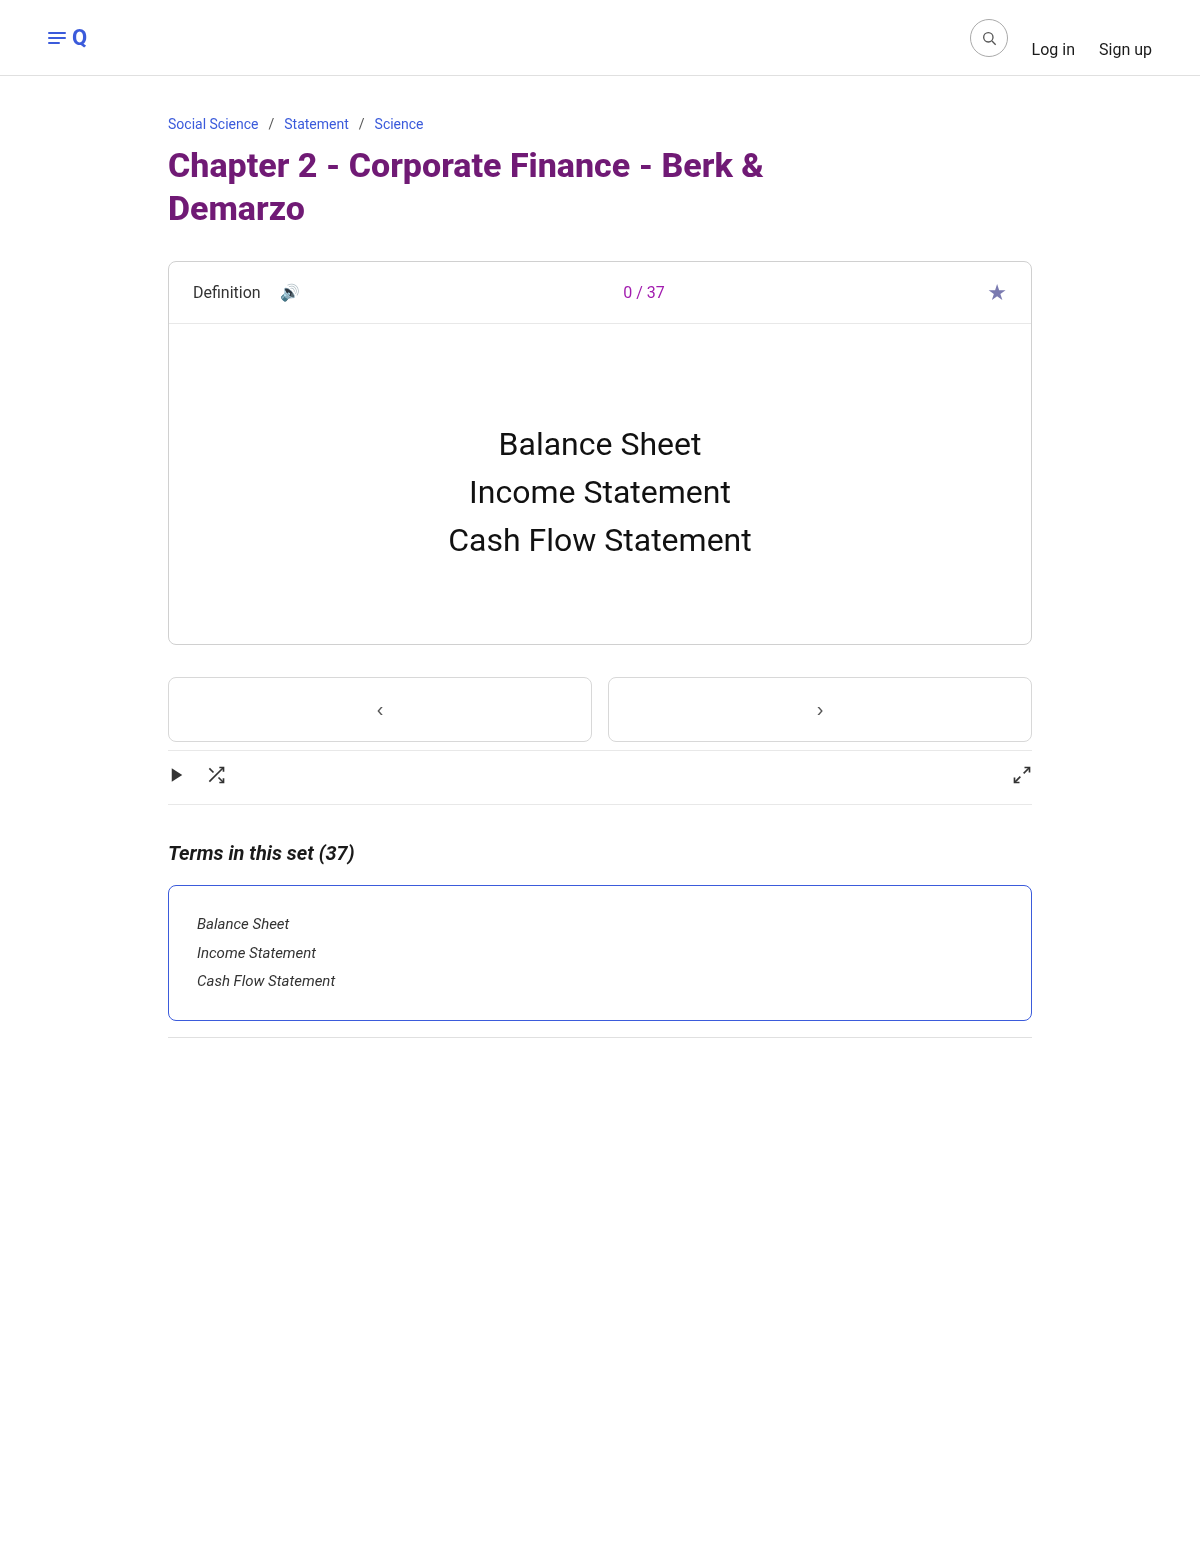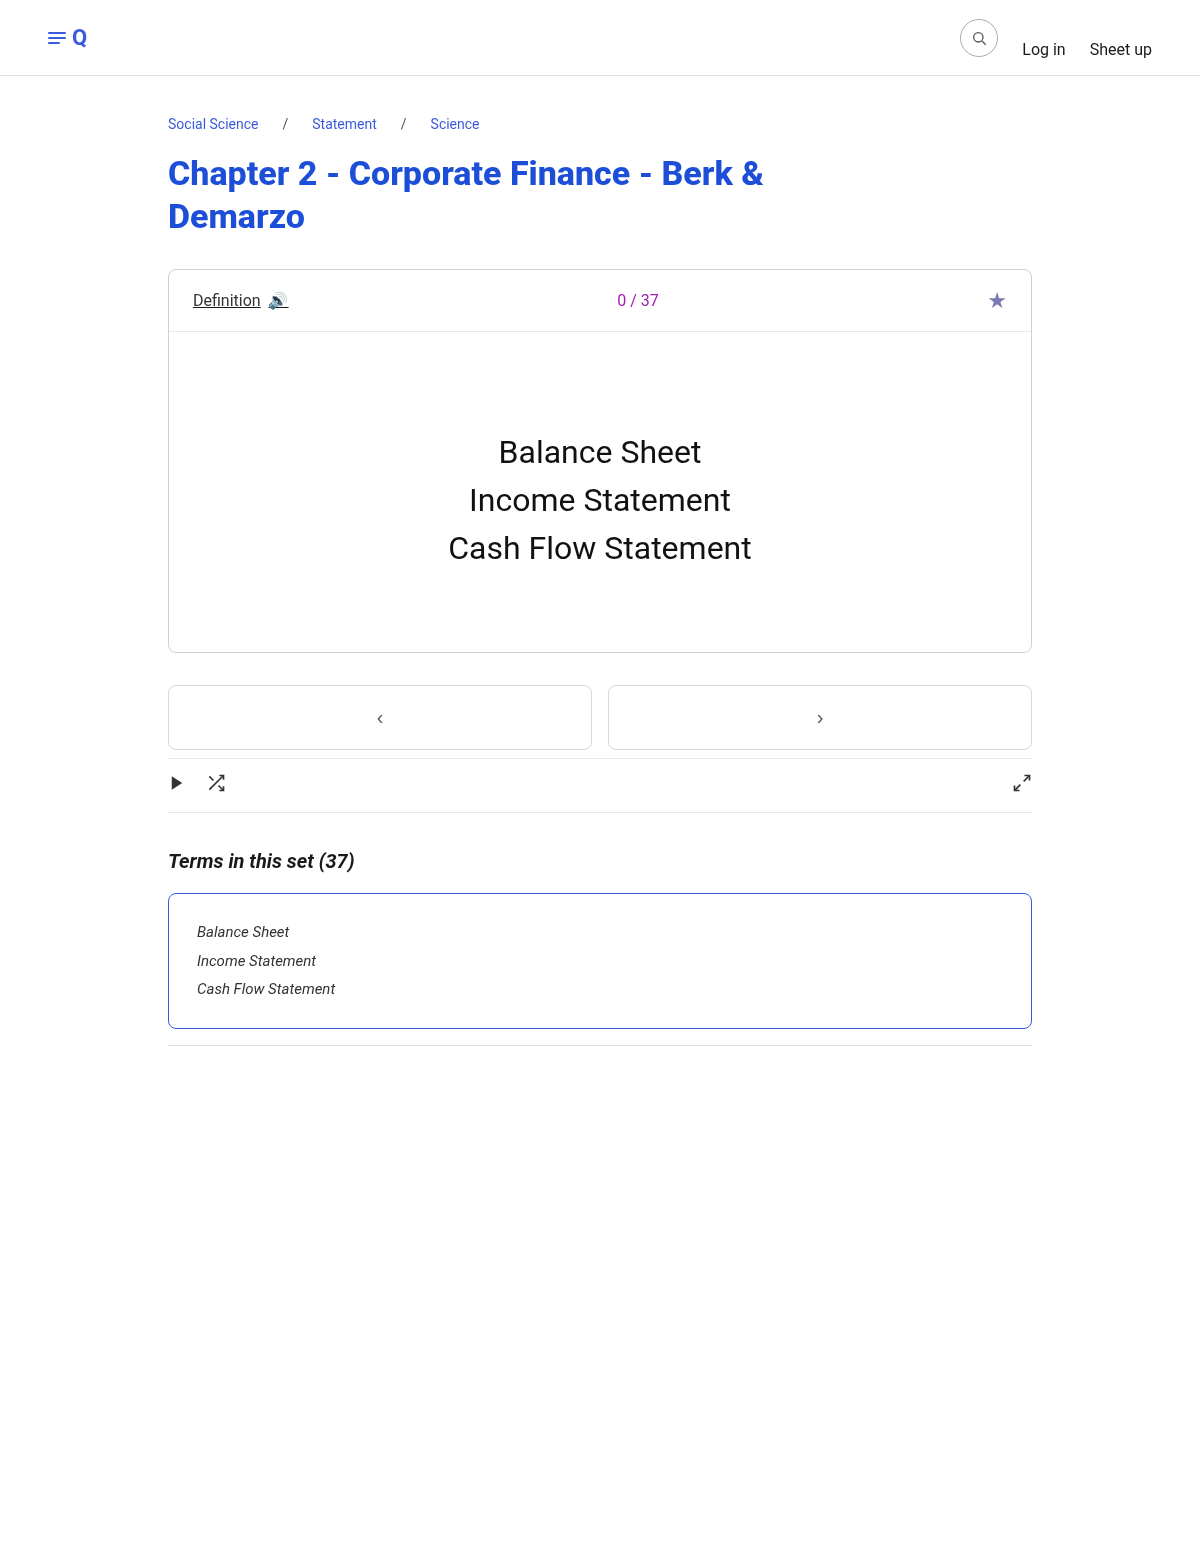--- a/index.html
+++ b/index.html
@@ -93,41 +93,41 @@
     
     .container {
       max-width: 960px;
       margin: 0 auto;
       padding: 0 48px;
     }
 
     .breadcrumb {
       display: flex;
       align-items: center;
-      gap: 24px;
+      gap: 10px;
       margin-top: 40px;
       font-size: 14px;
     }
 
     .breadcrumb-item {
       color: #3b5bdb;
       cursor: pointer;
       text-decoration: none;
     }
 
     .breadcrumb-separator {
       color: #555;
     }
 
     
     .page-title {
       font-size: 34px;
       font-weight: 800;
-      color: #1d4ed8;
-      margin-top: 20px;
+      color: #701a75;
+      margin-top: 12px;
       line-height: 1.25;
       max-width: 700px;
     }
 
     
     .flashcard-area {
       margin-top: 32px;
       border: 1.5px solid #d0d0d0;
       border-radius: 8px;
       padding: 0;
@@ -138,22 +138,21 @@
       display: flex;
       align-items: center;
       justify-content: space-between;
       padding: 18px 24px;
       border-bottom: 1px solid #e8e8e8;
     }
 
     .flashcard-type {
       display: flex;
       align-items: flex-end;
-      gap: 8px;
-      text-decoration: underline;
+      gap: 20px;
     }
 
     .definition-label {
       font-size: 16px;
       color: #333;
     }
 
     .sound-icon {
       color: #555;
       cursor: pointer;
@@ -314,21 +313,21 @@
     <span class="logo-q">Q</span>
   </div>
   <nav class="header-nav">
     <button class="search-circle">
       <svg viewBox="0 0 24 24">
         <circle cx="11" cy="11" r="7"></circle>
         <line x1="16.5" y1="16.5" x2="22" y2="22"></line>
       </svg>
     </button>
     <a class="nav-link">Log in</a>
-    <a class="nav-link">Sheet up</a>
+    <a class="nav-link">Sign up</a>
   </nav>
 </header>
 
 <main class="container">
 
   <nav class="breadcrumb">
     <a class="breadcrumb-item">Social Science</a>
     <span class="breadcrumb-separator">/</span>
     <a class="breadcrumb-item">Statement</a>
     <span class="breadcrumb-separator">/</span>

